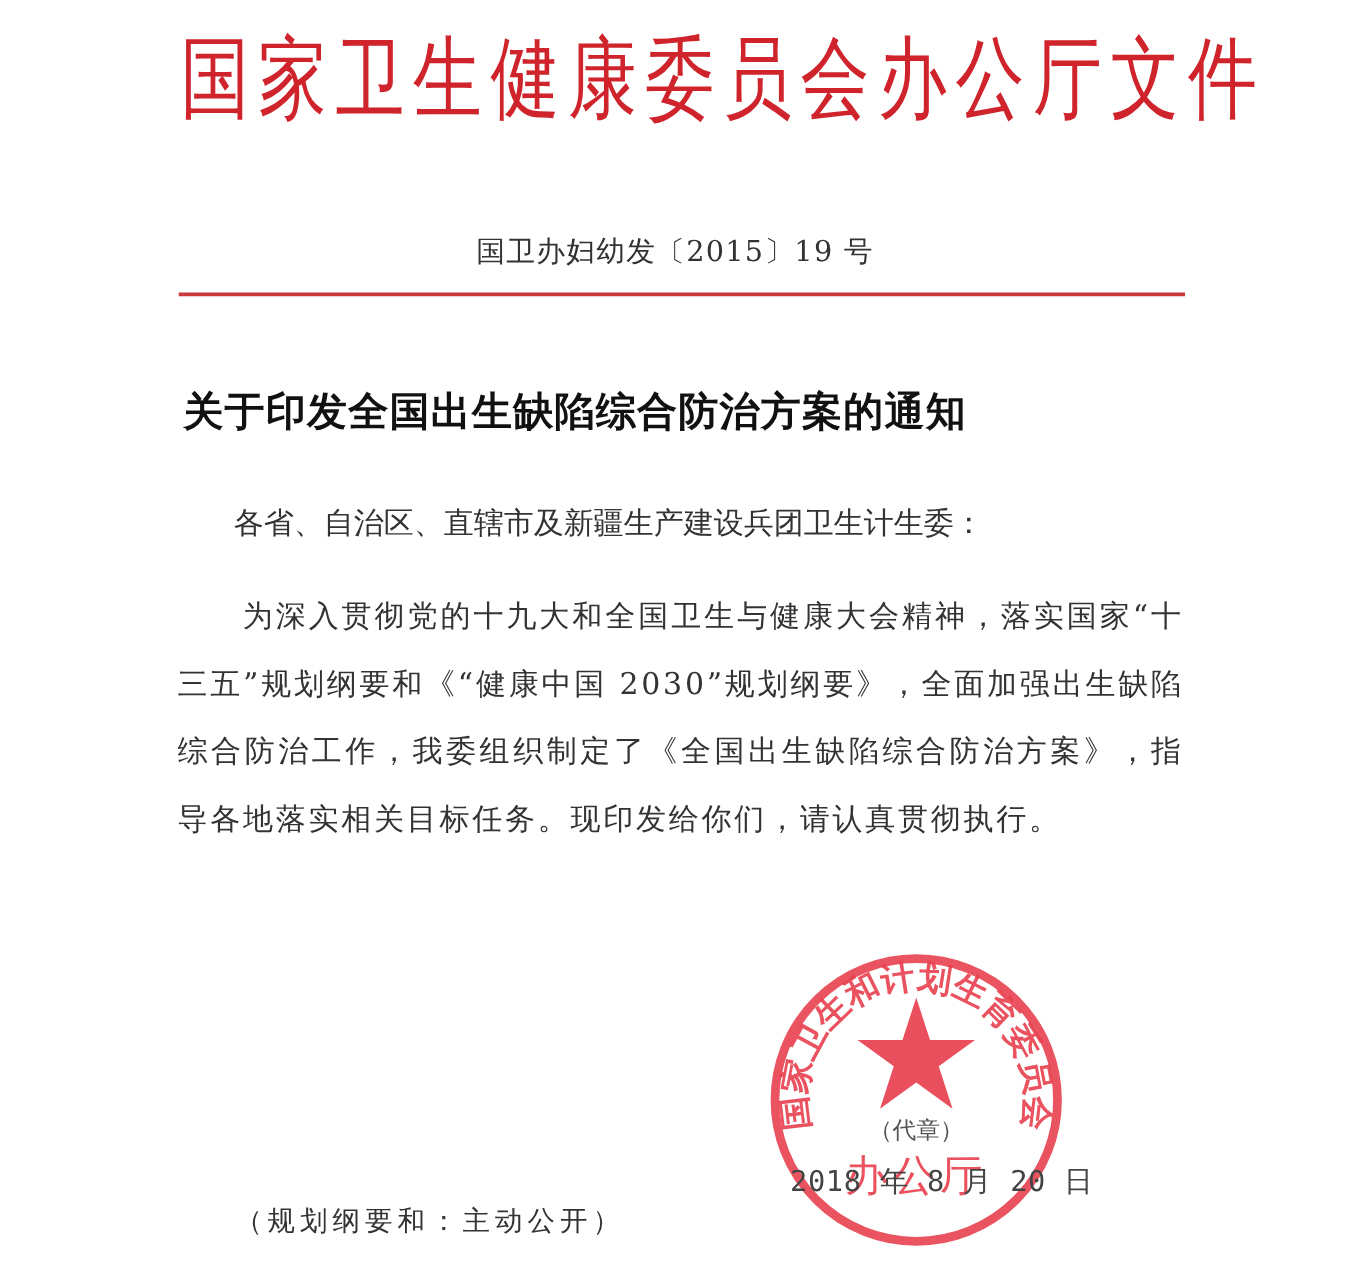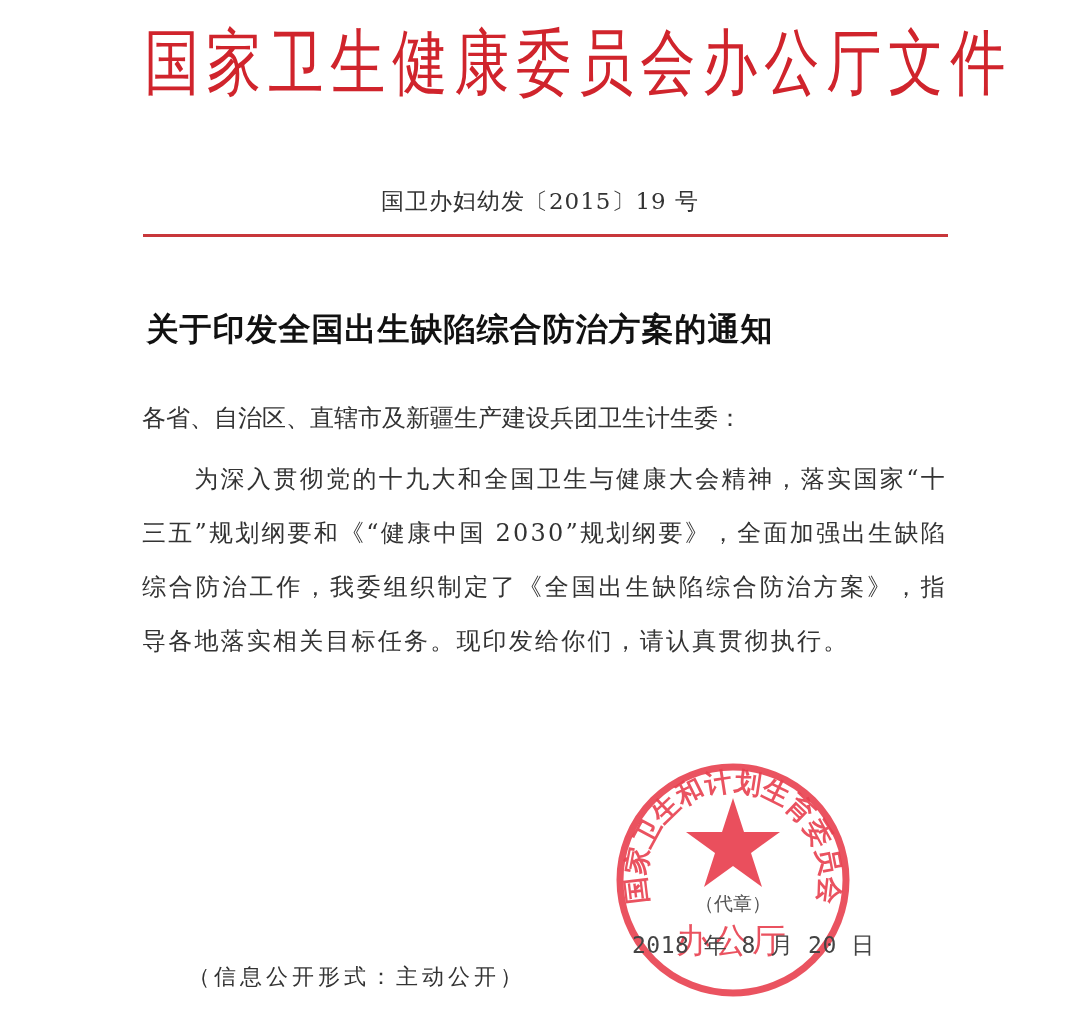--- a/index.html
+++ b/index.html
@@ -19,22 +19,22 @@
       font-size: 23px; color: #333; letter-spacing: 1px;
     }
     .redline {
       position: absolute; left: 143px; top: 234px; width: 805px; height: 3px; background: #c8373b;
     }
     .title {
       position: absolute; left: 0; width: 920px; top: 308px; text-align: center;
       font-size: 32px; font-weight: bold; color: #111; letter-spacing: 1px;
     }
     .body-text { position: absolute; left: 142px; width: 805px; font-size: 24px; color: #333; }
-    .addressee { top: 402px; }
-    .para { top: 452px; line-height: 54px; letter-spacing: 2.2px; text-align: justify; }
+    .addressee { top: 402px; margin-left: 45px; }
+    .para { top: 466px; line-height: 54px; letter-spacing: 2.2px; text-align: justify; }
     .para .indent { display: inline-block; width: 52px; }
     .seal {
       position: absolute; left: 613px; top: 760px; width: 240px; height: 240px;
     }
     .date {
       position: absolute; left: 632px; top: 930px; font-size: 23px; color: #444;
       font-family: "DejaVu Sans Mono", monospace; letter-spacing: 0.5px;
     }
     .disclosure {
       position: absolute; left: 188px; top: 962px; font-size: 22px; color: #333; letter-spacing: 4px;
@@ -80,15 +80,15 @@
     <text font-size="27" fill="#e8404f" font-family="DejaVu Serif, serif" font-weight="bold" opacity="0.9">
       <textPath href="#sealArc" startOffset="50%" text-anchor="middle">国家卫生和计划生育委员会</textPath>
     </text>
     <polygon points="120,38 131,72 167,72 138,93 149,127 120,106 91,127 102,93 73,72 109,72" fill="#e8404f" opacity="0.92"></polygon>
     <text x="120" y="150" text-anchor="middle" font-size="19" fill="#555" font-family="DejaVu Serif, serif">（代章）</text>
     <text x="120" y="192" text-anchor="middle" font-size="34" fill="#e8404f" font-family="DejaVu Serif, serif" letter-spacing="4" opacity="0.9">办公厅</text>
   </svg>
 
   <div class="date">2018 年 8 月 20 日</div>
 
-  <div class="disclosure">（信息公开形式：主动公开）</div>
+  <div class="disclosure">（规划纲要和：主动公开）</div>
 
 </div>
 
 </body></html>

